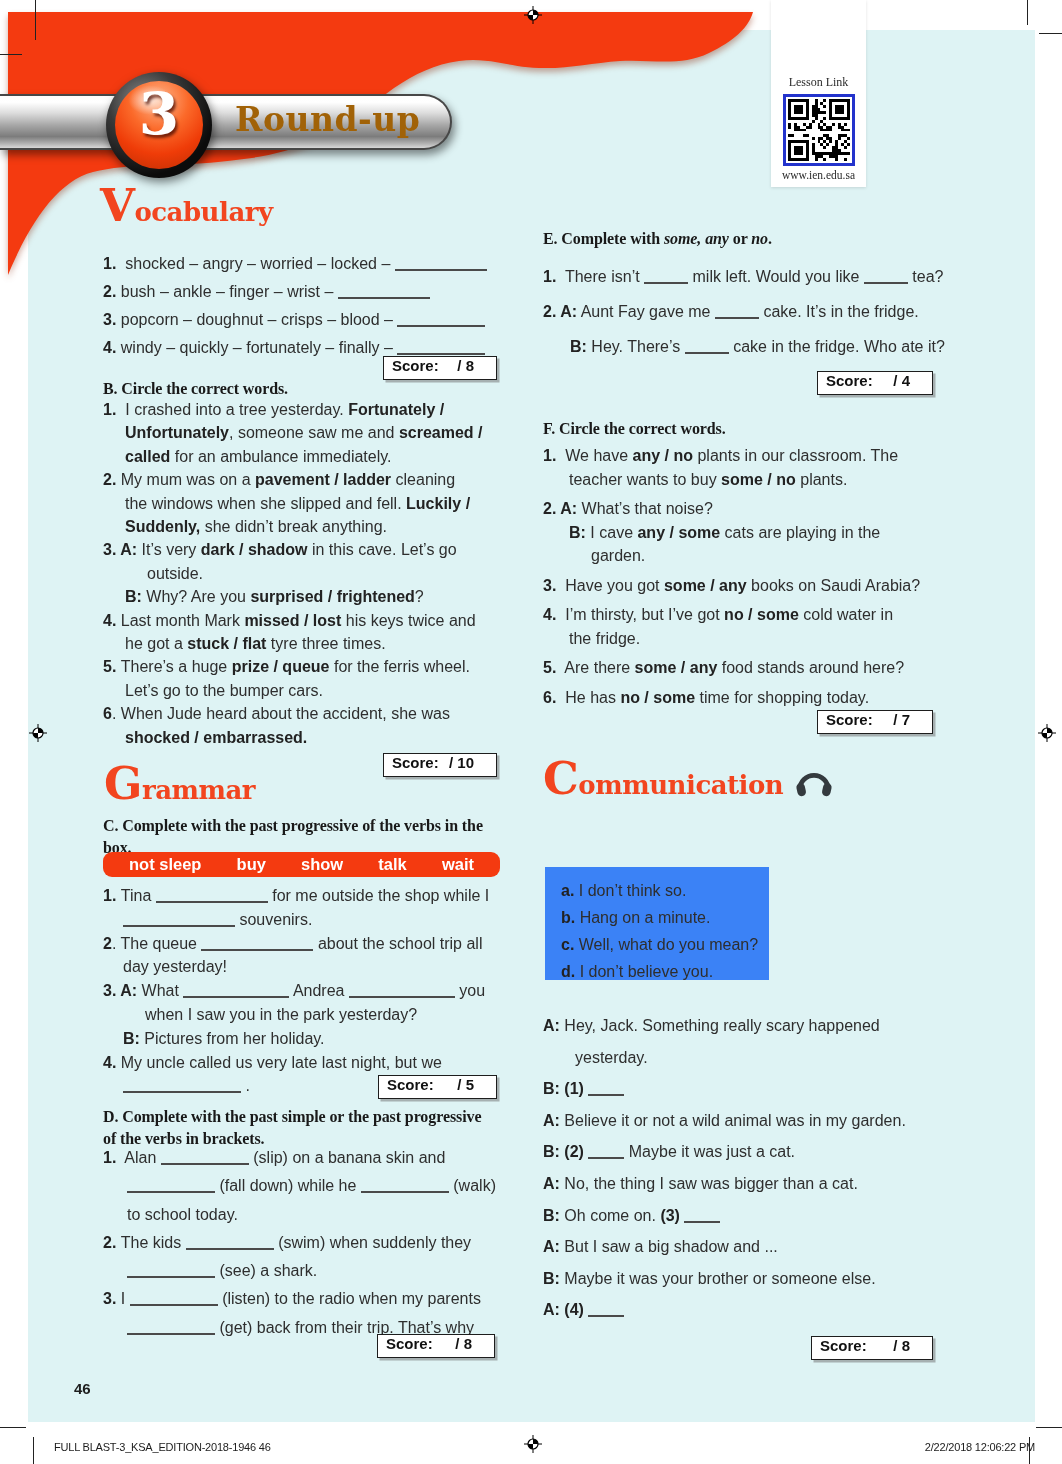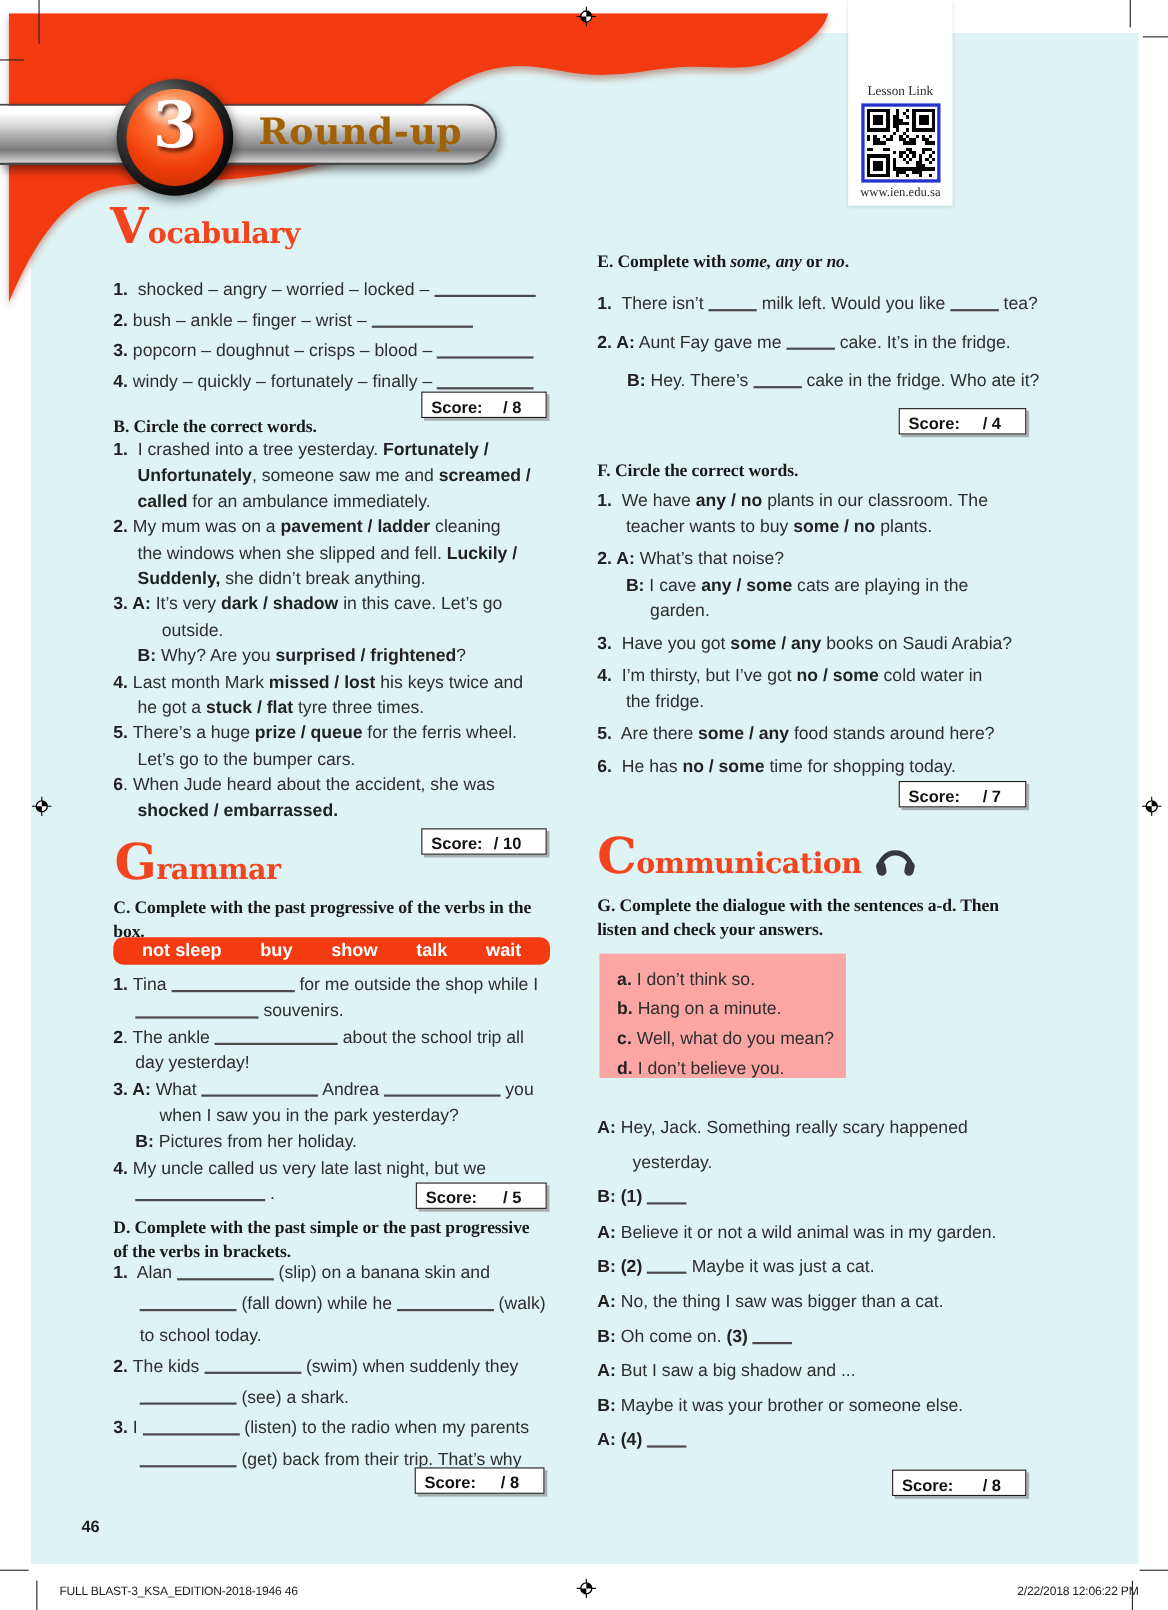--- a/index.html
+++ b/index.html
@@ -53,25 +53,25 @@
   .lhF .ln{line-height:23.5px;}
   .lhHdr .ln{line-height:21.5px;}
   .lhAns .ln{line-height:27px;}
   .lhDlg .ln{line-height:31.6px;}
   
   .wordbox{position:absolute;left:103px;top:852px;width:397px;height:25px;background:#f43a10;border-radius:9px;
           display:flex;justify-content:space-between;align-items:center;padding:0 26px;box-sizing:border-box;z-index:5;}
   .wbw{color:#ffffff;font-weight:700;font-size:16.5px;}
   
   .score{position:absolute;height:24px;background:#ffffff;border:1.6px solid #1d1d1d;z-index:6;
-         box-shadow:2.5px 2.5px 0 rgba(110,110,110,.5);display:flex;align-items:flex-end;
+         box-shadow:2.5px 2.5px 0 rgba(110,110,110,.5);display:flex;align-items:flex-start;
          justify-content:space-between;padding:0 22px 0 8px;box-sizing:border-box;
          font-weight:700;font-size:15px;color:#111;}
   
-  .ansbox{position:absolute;left:545px;top:867px;width:224px;height:113px;background:#fca5a5;z-index:4;}
+  .ansbox{position:absolute;left:545px;top:867px;width:224px;height:113px;background:#3b82f6;z-index:4;}
   .ansbox .lines{position:absolute;left:16px;top:10px;}
   
   .pagenum{position:absolute;left:74px;top:1380px;font-weight:700;font-size:15px;color:#1d1d1d;z-index:5;}
   .footer-left{position:absolute;left:54px;top:1441px;font-size:11px;color:#1c1c1c;z-index:5;letter-spacing:-.2px;}
   .footer-right{position:absolute;left:700px;top:1441px;width:335px;text-align:right;font-size:11px;color:#1c1c1c;z-index:5;letter-spacing:-.2px;}
   .regmark{position:absolute;width:18px;height:18px;z-index:8;line-height:0;}
   .crop{position:absolute;background:#222;z-index:8;}
 </style>
 </head>
 <body>
@@ -276,21 +276,21 @@
   <div class="wordbox">
       <span class="wbw">not sleep</span>
       <span class="wbw">buy</span>
       <span class="wbw">show</span>
       <span class="wbw">talk</span>
       <span class="wbw">wait</span>
     </div>
   <div class="lines lhC" style="left:103px;top:884px;">
       <div class="ln"><span class="bseg">1.</span><span>&nbsp;Tina </span><span class="bl" style="width: 112px;"></span><span> for me outside the shop while I</span></div>
       <div class="ln" style="padding-left: 20px;"><span class="bl" style="width: 112px;"></span><span> souvenirs.</span></div>
-      <div class="ln"><span class="bseg">2</span><span>. The ankle </span><span class="bl" style="width: 112px;"></span><span> about the school trip all</span></div>
+      <div class="ln"><span class="bseg">2</span><span>. The queue </span><span class="bl" style="width: 112px;"></span><span> about the school trip all</span></div>
       <div class="ln" style="padding-left: 20px;"><span>day yesterday!</span></div>
       <div class="ln"><span class="bseg">3. A:</span><span> What </span><span class="bl" style="width: 106px;"></span><span> Andrea </span><span class="bl" style="width: 106px;"></span><span> you</span></div>
       <div class="ln" style="padding-left: 42px;"><span>when I saw you in the park yesterday?</span></div>
       <div class="ln" style="padding-left: 20px;"><span class="bseg">B:</span><span> Pictures from her holiday.</span></div>
       <div class="ln"><span class="bseg">4.</span><span>&nbsp;My uncle called us very late last night, but we</span></div>
       <div class="ln" style="padding-left: 20px;"><span class="bl" style="width: 118px;"></span><span> .</span></div>
     </div>
   <div class="score" style="left:378px;top:1075px;width:119px;">
     <span>Score:</span>
       <span>/ 5</span>
@@ -352,24 +352,20 @@
       <span class="bh-rest">ommunication</span>
     <span class="hp-icon">
       <svg width="38" height="32" viewBox="0 0 40 32">
         <path d="M5 24 a15 15 0 0 1 30 0" fill="none" stroke="#343a3e" stroke-width="5"></path>
         <rect x="2" y="17" width="9" height="14" rx="4.5" fill="#343a3e" transform="rotate(-12 6.5 24)"></rect>
         <rect x="29" y="17" width="9" height="14" rx="4.5" fill="#343a3e" transform="rotate(12 33.5 24)"></rect>
       </svg>
     </span>
   </div>
 
-  <div class="exhead lines lhHdr" style="left:543px;top:813px;">
-      <div class="ln"><span>G. Complete the dialogue with the sentences a-d. Then</span></div>
-      <div class="ln"><span>listen and check your answers.</span></div>
-    </div>
   <div class="ansbox">
     <div class="lines lhAns">
         <div class="ln"><span class="bseg">a.</span><span> I don’t think so.</span></div>
         <div class="ln"><span class="bseg">b.</span><span> Hang on a minute.</span></div>
         <div class="ln"><span class="bseg">c.</span><span> Well, what do you mean?</span></div>
         <div class="ln"><span class="bseg">d.</span><span> I don’t believe you.</span></div>
       </div>
   </div>
   <div class="lines lhDlg" style="left:543px;top:1010px;">
       <div class="ln"><span class="bseg">A:</span><span> Hey, Jack. Something really scary happened</span></div>

